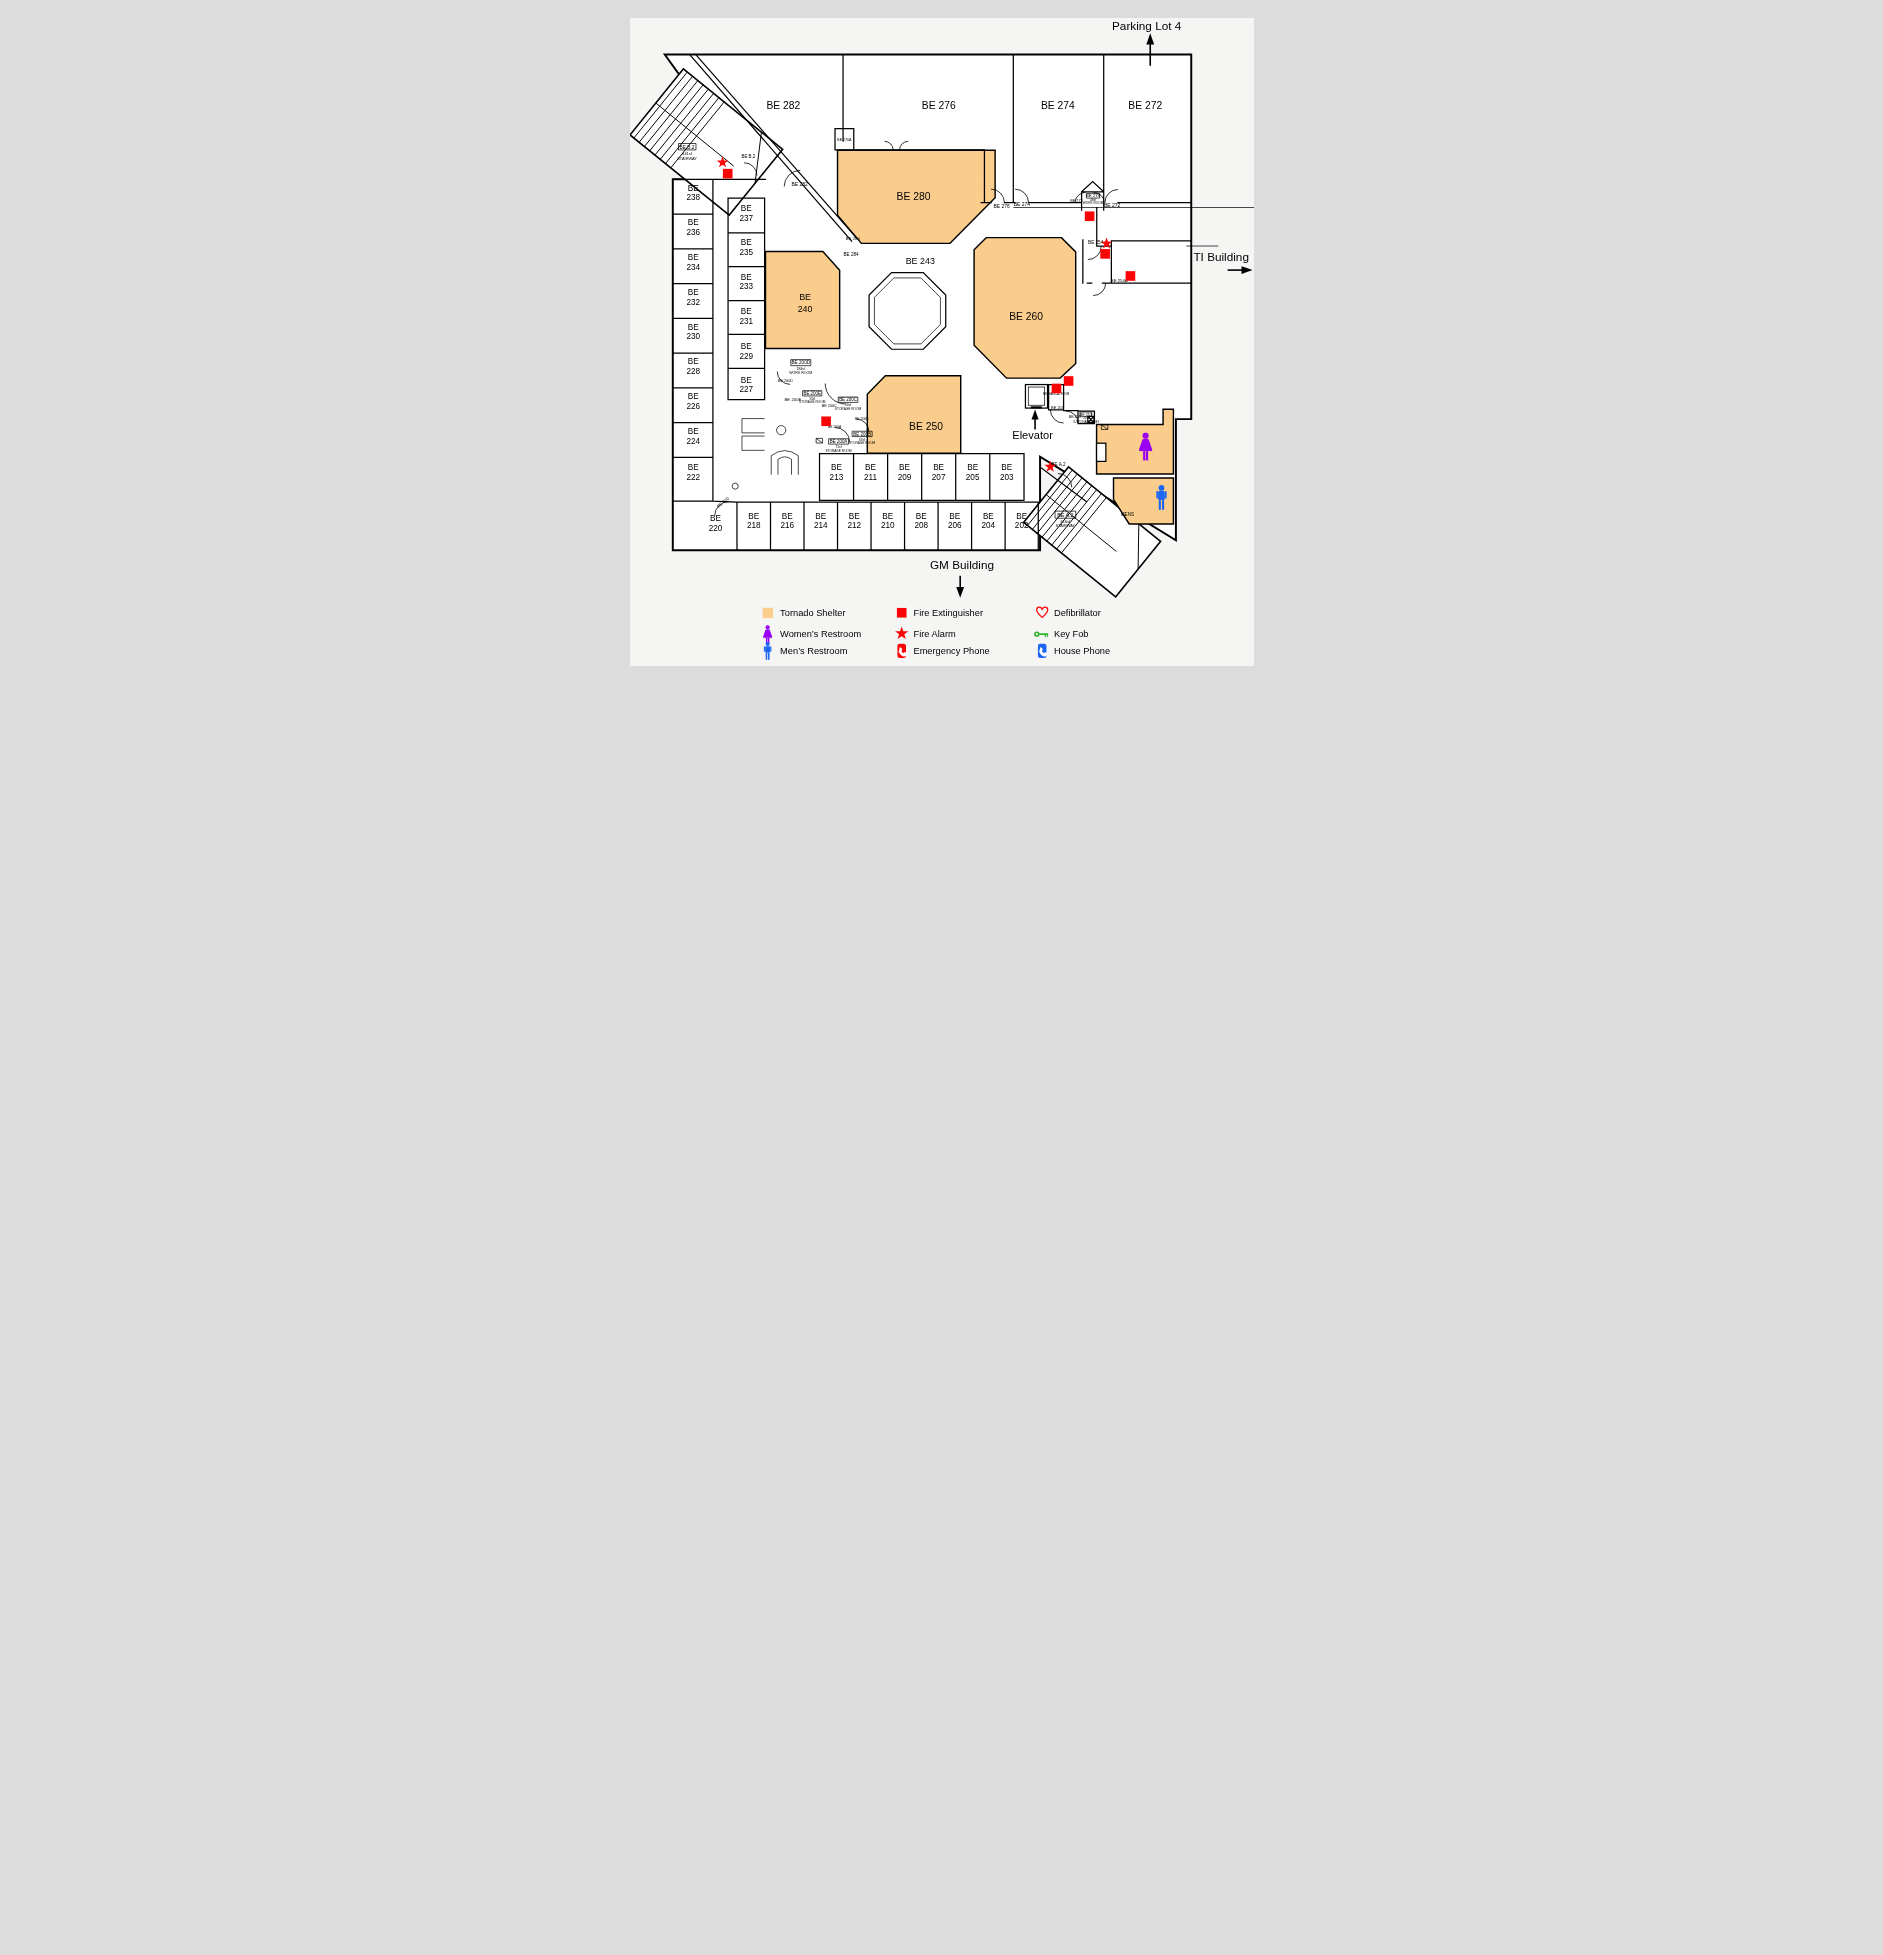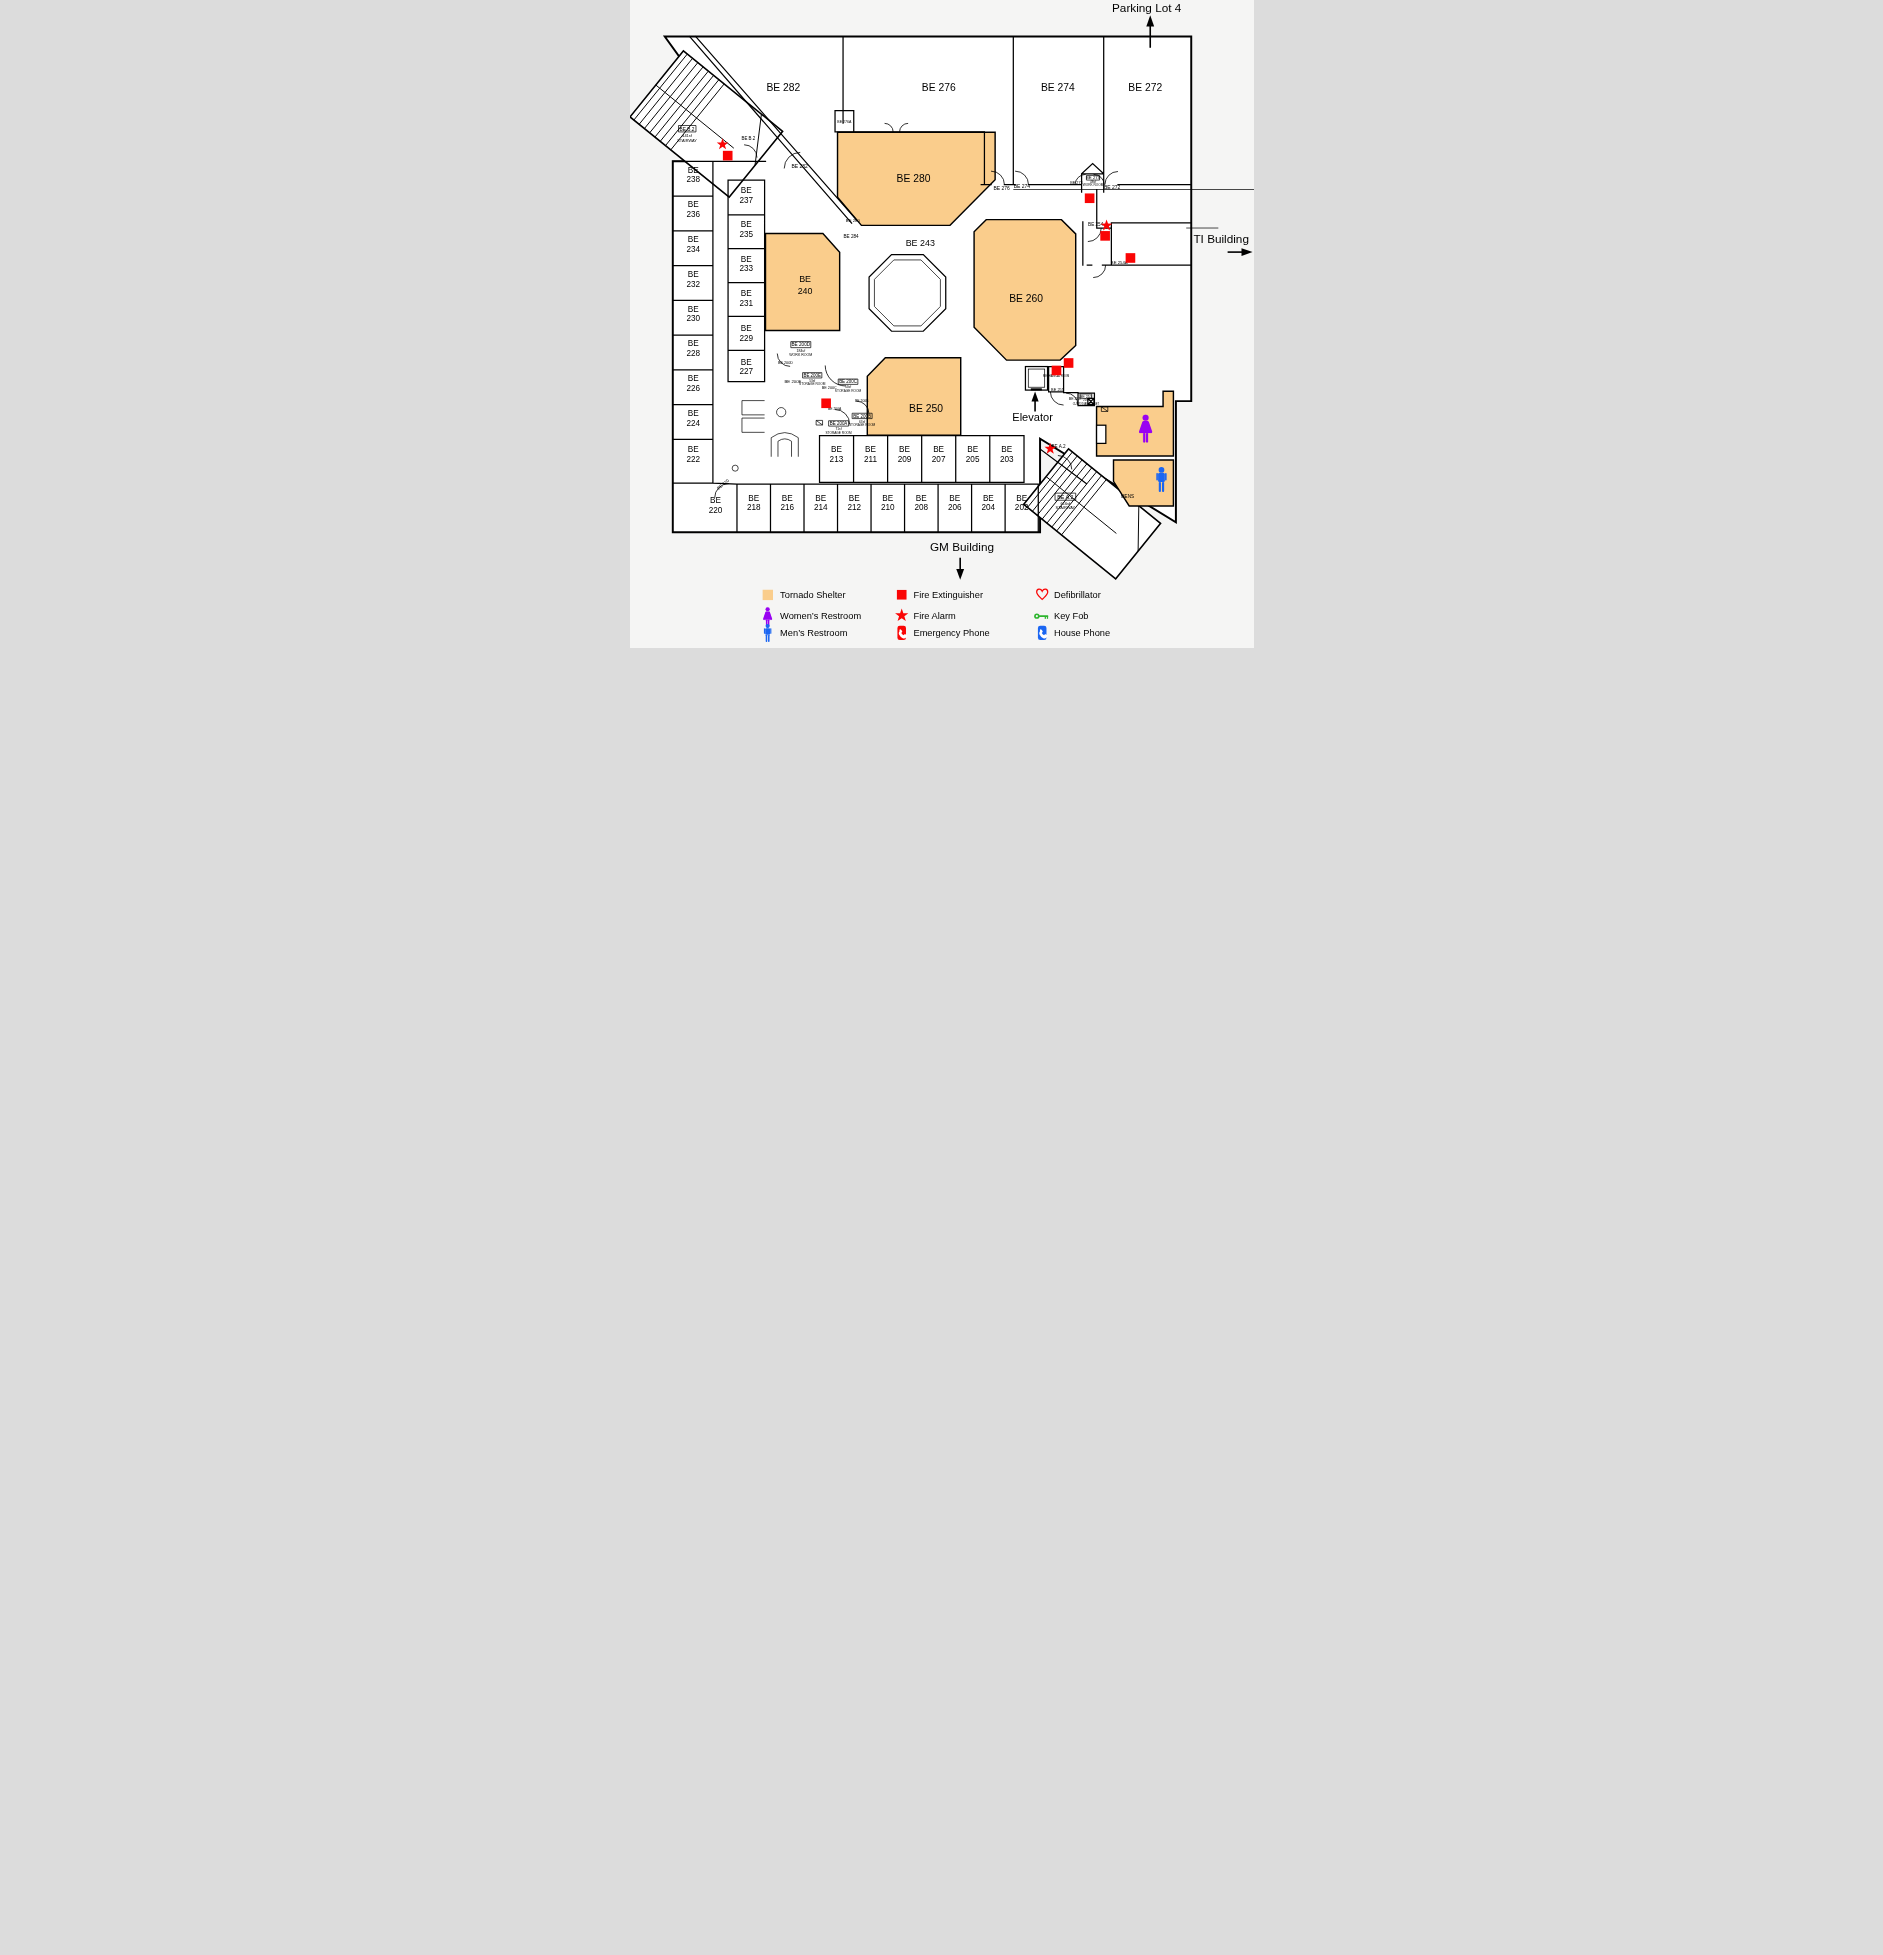--- a/index.html
+++ b/index.html
@@ -1,16 +1,16 @@
 <!DOCTYPE html>
 <html style="--shelter: #FACD8C;font-size:8.6px"><head>
 <meta charset="utf-8">
 <style>
   html,body{margin:0;padding:0;background:#dcdcdc;}
-  .page{max-width:624px;margin:0 auto;border-radius:19px;}
+  .page{max-width:624px;margin:18px auto;border-radius:19px;}
   svg{display:block;width:100%;height:auto;background:#f5f5f4;font-family:"Liberation Sans","DejaVu Sans",sans-serif;}
   .wall{fill:none;stroke:#000;stroke-width:7;stroke-linecap:square;}
   .wallthick{fill:#fff;stroke:#000;stroke-width:11;stroke-linejoin:miter;}
   .thin{fill:none;stroke:#000;stroke-width:4;}
   .arc{fill:none;stroke:#000;stroke-width:4.5;}
   .shelter{fill:var(--shelter);stroke:#000;stroke-width:8;}
   .whitebox{fill:#fff;stroke:#000;stroke-width:7;}
   text{fill:#000;}
   .stair rect{fill:#fff;stroke:#000;stroke-width:9;}
   .stair line{stroke:#000;stroke-width:5;}

